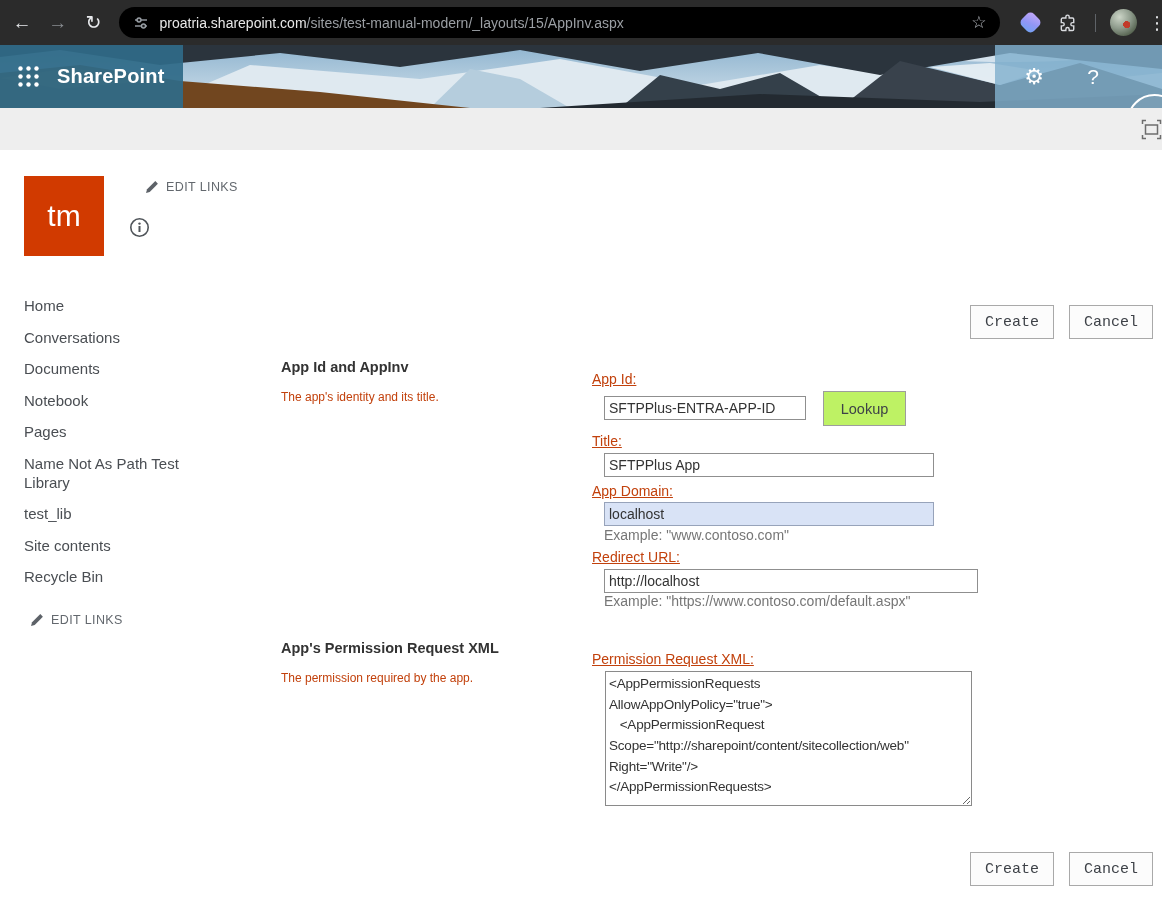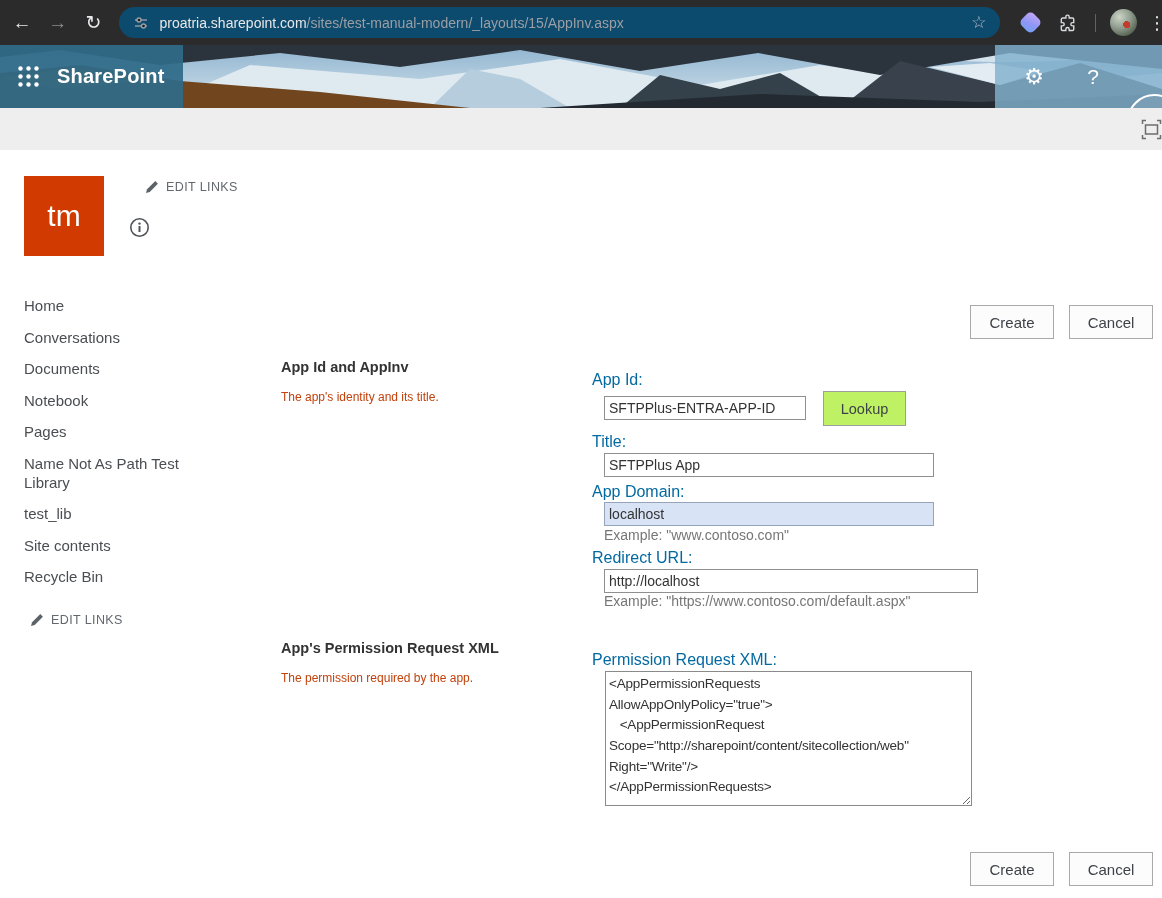--- a/index.html
+++ b/index.html
@@ -5,21 +5,21 @@
   * { margin:0; padding:0; box-sizing:border-box; }
   body { font-family:"Liberation Sans", sans-serif; background:#fff; }
   .screen { position:relative; width:1162px; height:898px; overflow:hidden; background:#fff; }
 
   
   .browser-bar { position:absolute; left:0; top:0; width:1162px; height:45px;
                  background:#2b2b2b; display:flex; align-items:center; }
   .nav-ico { width:28px; height:28px; display:flex; align-items:center; justify-content:center;
              color:#e8eaed; font-size:19px; margin-left:8px; cursor:pointer; }
   .nav-ico.dim { color:#8b8f93; }
-  .url-pill { margin-left:12px; width:886px; height:31px; background:#0c4a6e; border-radius:16px;
+  .url-pill { margin-left:12px; width:886px; height:31px; background:#000000; border-radius:16px;
               display:flex; align-items:center; padding:0 14px; }
   .url-text { font-size:14px; white-space:nowrap; overflow:hidden; }
   .url-domain { color:#e8e8e8; }
   .url-path { color:#9b9fa4; }
   .star { margin-left:auto; color:#b8bcc2; font-size:17px; }
   .ext-diamond { width:17px; height:17px; margin-left:22px; border-radius:5px; transform:rotate(45deg);
                  background:linear-gradient(160deg,#c5a8f8 0%,#9196f6 55%,#6ea3f2 100%); }
   .puzzle { margin-left:19px; }
   .tb-divider { width:1px; height:18px; background:#5f6368; margin-left:17px; }
   .profile-avatar { width:27px; height:27px; border-radius:50%; margin-left:14px;
@@ -60,25 +60,25 @@
   
   .left-nav { position:absolute; left:24px; top:296px; width:172px; }
   .nav-item { font-size:15px; line-height:19px; color:#4a4e53; margin-bottom:12.5px; cursor:pointer; }
   .editlinks-bottom { margin-top:27px; padding-left:6px; }
 
   
   .actions { position:absolute; display:flex; gap:15px; }
   .actions-top { left:970px; top:305px; }
   .actions-bottom { left:970px; top:852px; }
   .btn { width:84px; height:34px; background:#fcfcfc; border:1px solid #a9a9a9; font-size:15px;
-         color:#3e4248; font-family:Liberation Sans, sans-serif; cursor:pointer;
+         color:#3e4248; font-family:Liberation Mono, monospace; cursor:pointer;
          display:flex; align-items:center; justify-content:center; }
   .sec-title { position:absolute; left:281px; font-size:14.5px; font-weight:700; color:#333; }
   .sec-desc  { position:absolute; left:281px; font-size:12px; color:#c2410c; }
-  .f-label { position:absolute; left:592px; font-size:16px; color:#0369a1; }
+  .f-label { position:absolute; left:592px; font-size:14px; color:#c2410c;text-decoration:underline; }
   .f-example { position:absolute; left:604px; font-size:14px; color:#767676; }
   .txt { position:absolute; height:24px; border:1px solid #8f8f8f; font-size:14px; color:#333;
          padding:1px 4px; font-family:"Liberation Sans", sans-serif; background:#fff; }
   .txt-appid { left:604px; top:396px; width:202px; }
   .txt-title { left:604px; top:453px; width:330px; }
   .txt-domain { left:604px; top:502px; width:330px; background:#d9e3f6; border-color:#97a3ba; }
   .txt-redirect { left:604px; top:569px; width:374px; }
   .lookup-btn { position:absolute; left:823px; top:391px; width:83px; height:35px; background:#bef264;
                 border:1px solid #9d9d9d; font-size:14.5px; color:#3e4248; cursor:pointer;
                 font-family:"Liberation Sans", sans-serif; }

